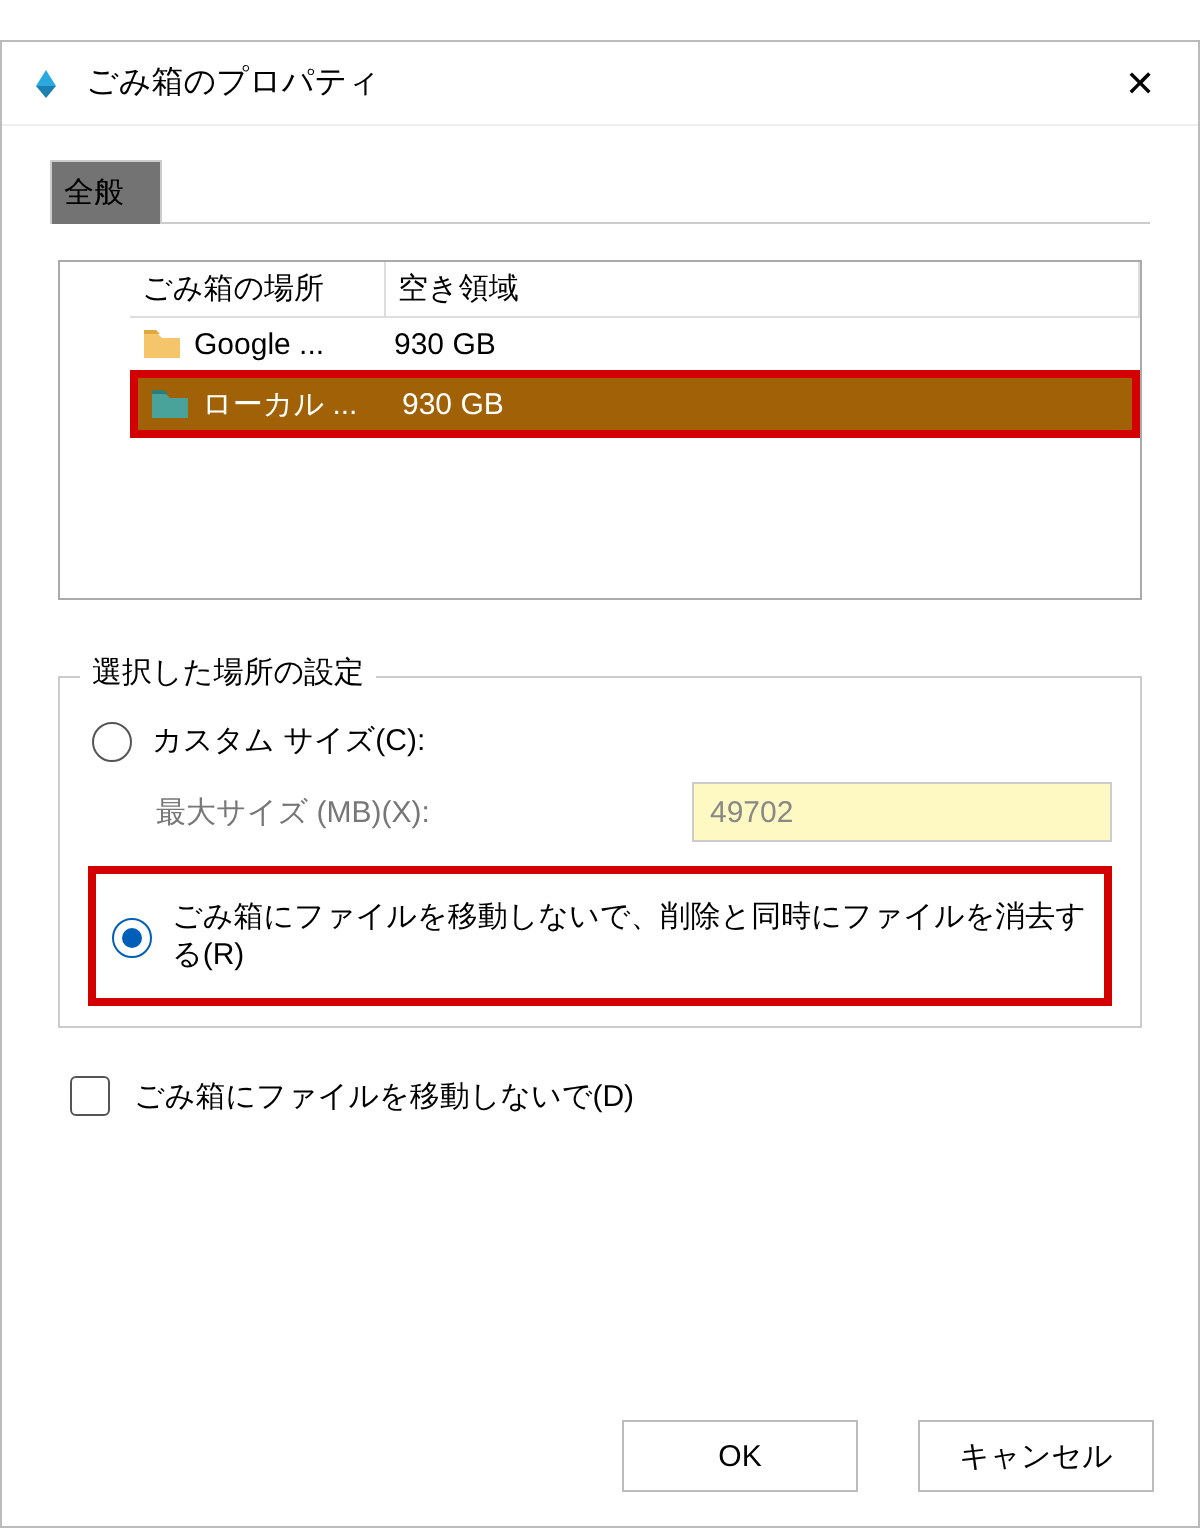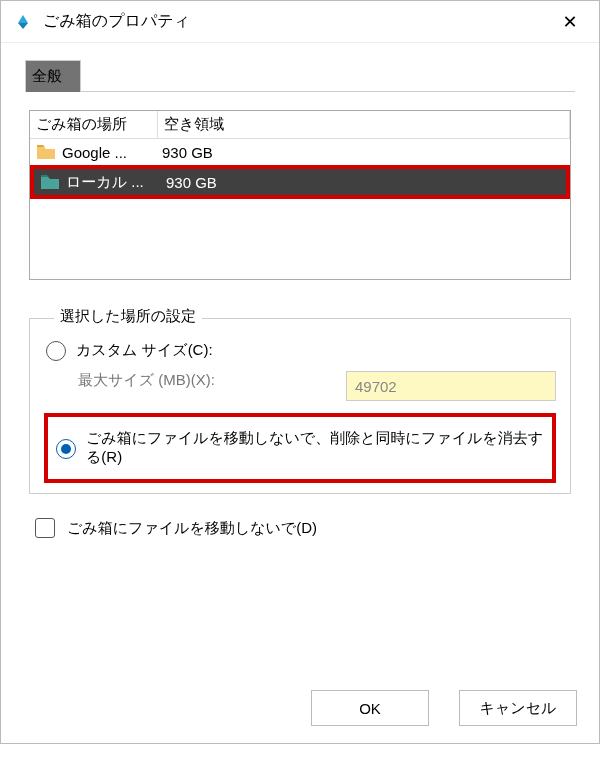--- a/index.html
+++ b/index.html
@@ -7,21 +7,21 @@
       width: 600px; height: 768px;
       font-family: "Yu Gothic UI", "Meiryo", sans-serif;
       font-size: 15px;
       background: #fff;
       color: #000;
     }
     .window {
       width: 600px; height: 744px;
       border: 1px solid #bbb;
       background: #fff;
-      display: flex; flex-direction: column;
+      display: flex; flex-direction: column; margin-top: 20px;
     }
     .titlebar {
       height: 42px;
       display: flex; align-items: center;
       padding: 0 6px 0 12px;
       border-bottom: 1px solid #eee;
     }
     .titlebar .icon-wrap {
       width: 20px; height: 20px;
       margin-right: 10px;
@@ -50,20 +50,21 @@
     .tab-line { border-bottom: 1px solid #ccc; margin: 0 12px 0 12px; padding-left: 0; }
     .content {
       flex: 1;
       padding: 18px 28px 0 28px;
       display:flex;flex-direction:column;
     }
     .listbox {
       border: 1px solid #aaa;
       height: 170px;
       overflow: hidden;
+      padding-left: 35px;
     }
     .list-header {
       display:flex;
       font-size: 15px;
     }
     .list-header div {
       padding: 4px 6px;
       border-right: 1px solid #ddd;
       border-bottom: 1px solid #ddd;
     }
@@ -75,34 +76,34 @@
       padding-left: 6px;
     }
     .row .fico {
       width: 20px; height: 16px;
       margin-right: 6px;
       display:flex;align-items:center;justify-content:center;
     }
     .row .cell-loc { width: 96px; overflow:hidden; white-space:nowrap; text-overflow:ellipsis; }
     .row .cell-free { padding-left: 4px; }
     .row.selected {
-      background: #404040;
+      background: #a16207;
       color: #fff;
     }
     .highlight-row {
       border: 4px solid #d40000;
     }
     .group {
       border: 1px solid #ccc;
       margin-top: 38px;
       padding: 14px 14px 8px 14px;
       position: relative;
     }
     .group-title {
-      position: absolute; top: -12px; left: 24px;
+      position: absolute; top: -12px; left: 10px;
       background: #fff; padding: 0 6px;
       font-size: 15px;
     }
     .radio-line {
       display:flex; align-items:center;
       padding: 6px 2px;
       gap: 10px;
     }
     .radio {
       width: 20px; height: 20px;
@@ -112,21 +113,21 @@
       margin-top: 2px;
       position: relative;
     }
     .radio.checked { border-color: #005fb8; }
     .radio.checked::after {
       content: ""; width: 10px; height: 10px;
       background: #005fb8; border-radius: 50%;
       position: absolute; top: 4px; left: 4px;
     }
     .sub-row {
-      display:flex; align-items:flex-start;
+      display:flex; align-items:center;
       padding: 4px 0 8px 34px;
       color: #777;
       gap: 21px;
     }
     .sub-label { flex: 1; }
     .sub-input {
       width: 210px; height: 30px;
       border: 1px solid #ccc;
       padding: 0 8px;
       color: #888;

